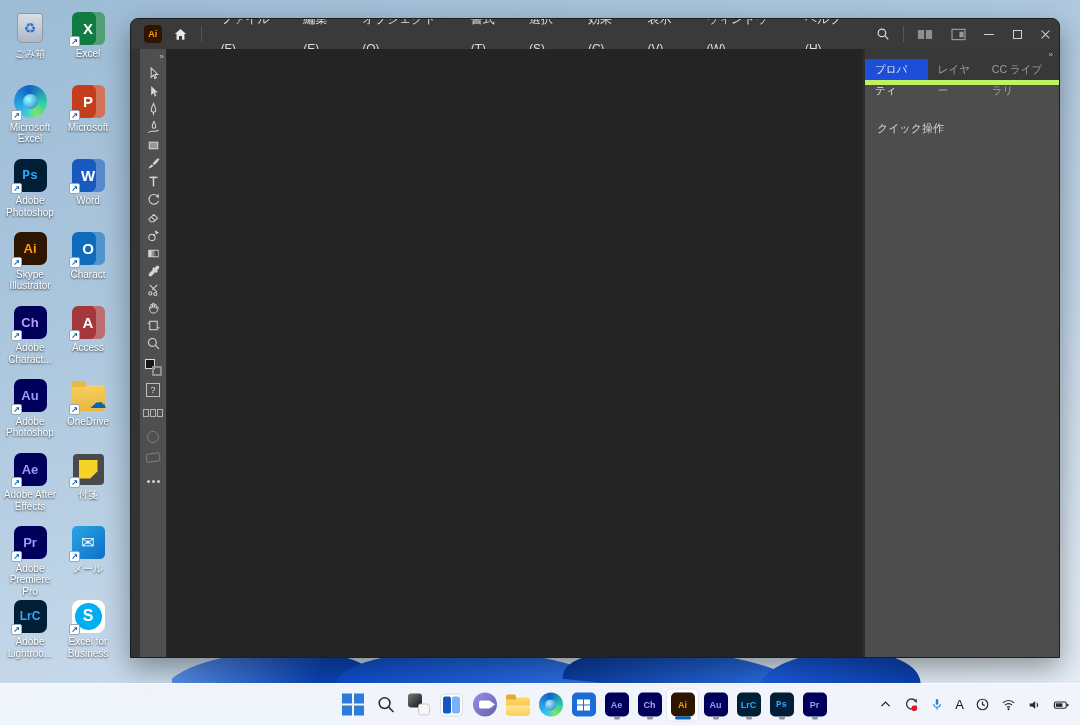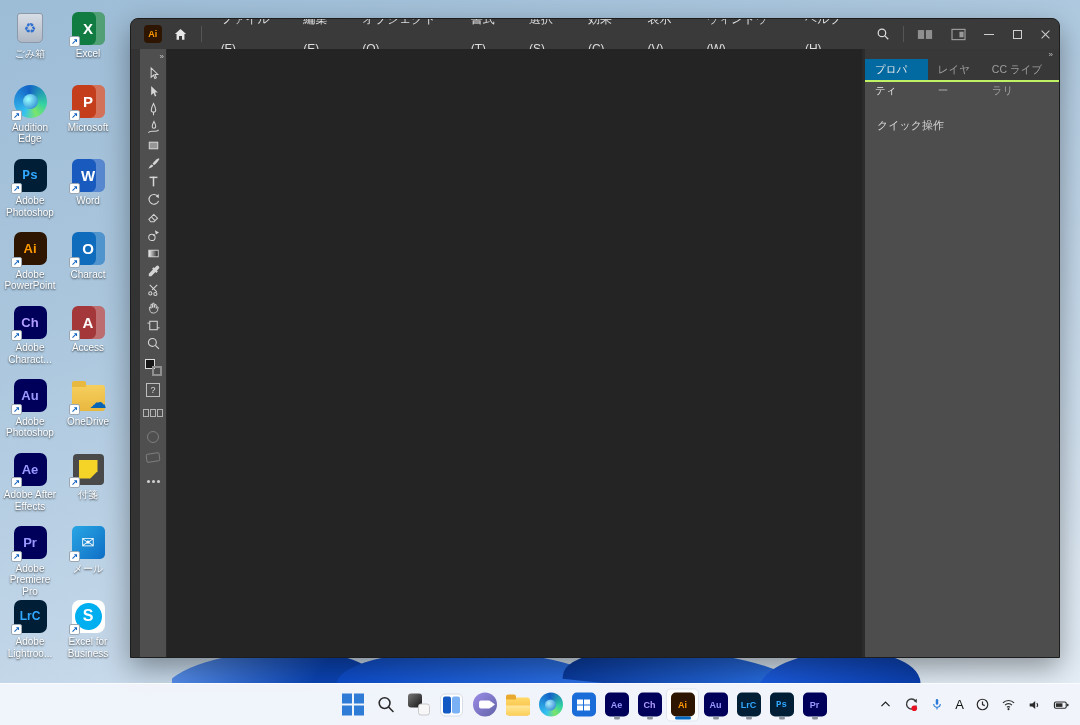--- a/index.html
+++ b/index.html
@@ -105,22 +105,22 @@
     box-shadow:-5px 0 0 #d2d2d2, 5px 0 0 #d2d2d2; }
 
   .canvas { flex:1; background:#242424; border-left:1px solid #2a2a2a; border-right:1px solid #2a2a2a; }
   .pgap { width:2px; background:#2c2c2c; }
   .panel { width:194px; background:#4d4d4d; display:flex; flex-direction:column; }
   .panel-head { background:#383838; }
   .panel-collapse { text-align:right; font-size:8px; color:#bdbdbd; letter-spacing:-1px;
     padding:1px 7px 0 0; height:10px; line-height:9px; }
   .tabs { display:flex; height:21px; }
   .tab { font-size:10.5px; padding:0 10px; line-height:21px; color:#9f9f9f; cursor:default; }
-  .tab.active { background:#0369a1; color:#ececec; }
-  .panel-body { flex:1; padding:36px 12px; border-top:2px solid #bef264; }
+  .tab.active { background:#1d4ed8; color:#ececec; }
+  .panel-body { flex:1; padding:36px 12px; border-top:5px solid #bef264; }
   .quick { font-size:11px; color:#d6d6d6; }
 
   
   .taskbar { position:absolute; left:0; bottom:0; width:1080px; height:42px;
     background:rgba(241,245,251,.96); border-top:1px solid rgba(255,255,255,.7); }
   .tb-apps { position:absolute; left:337px; top:50%; transform:translateY(-50%);
     display:flex; gap:2px; align-items:center; }
   .app { position:relative; width:31px; height:31px; border-radius:4px; display:flex;
     align-items:center; justify-content:center; }
   .app.active { background:#fdfdfe; box-shadow:0 0 0 1px #e1e6ee; }
@@ -199,21 +199,21 @@
           <span class="sc" data-interactable="false">↗</span>
         </div>
       <div class="lbl" data-interactable="false">Excel</div>
     </div>
 
     <div class="dicon" data-interactable="true">
       <div class="art">
           <div class="t-edge" data-interactable="false"></div>
           <span class="sc" data-interactable="false">↗</span>
         </div>
-      <div class="lbl" data-interactable="false">Audition Edge</div>
+      <div class="lbl" data-interactable="false">Microsoft Excel</div>
     </div>
 
     <div class="dicon" data-interactable="true">
       <div class="art">
           <div class="tile office t-ppt" data-interactable="false">
             <span data-interactable="false">P</span>
           </div>
           <span class="sc" data-interactable="false">↗</span>
         </div>
       <div class="lbl" data-interactable="false">Microsoft</div>
@@ -239,21 +239,21 @@
       <div class="lbl" data-interactable="false">Word</div>
     </div>
 
     <div class="dicon" data-interactable="true">
       <div class="art">
           <div class="tile adobe t-ai" data-interactable="false">
             <span data-interactable="false">Ai</span>
           </div>
           <span class="sc" data-interactable="false">↗</span>
         </div>
-      <div class="lbl" data-interactable="false">Adobe PowerPoint</div>
+      <div class="lbl" data-interactable="false">Skype Illustrator</div>
     </div>
 
     <div class="dicon" data-interactable="true">
       <div class="art">
           <div class="tile office t-outlook" data-interactable="false">
             <span data-interactable="false">O</span>
           </div>
           <span class="sc" data-interactable="false">↗</span>
         </div>
       <div class="lbl" data-interactable="false">Charact</div>

